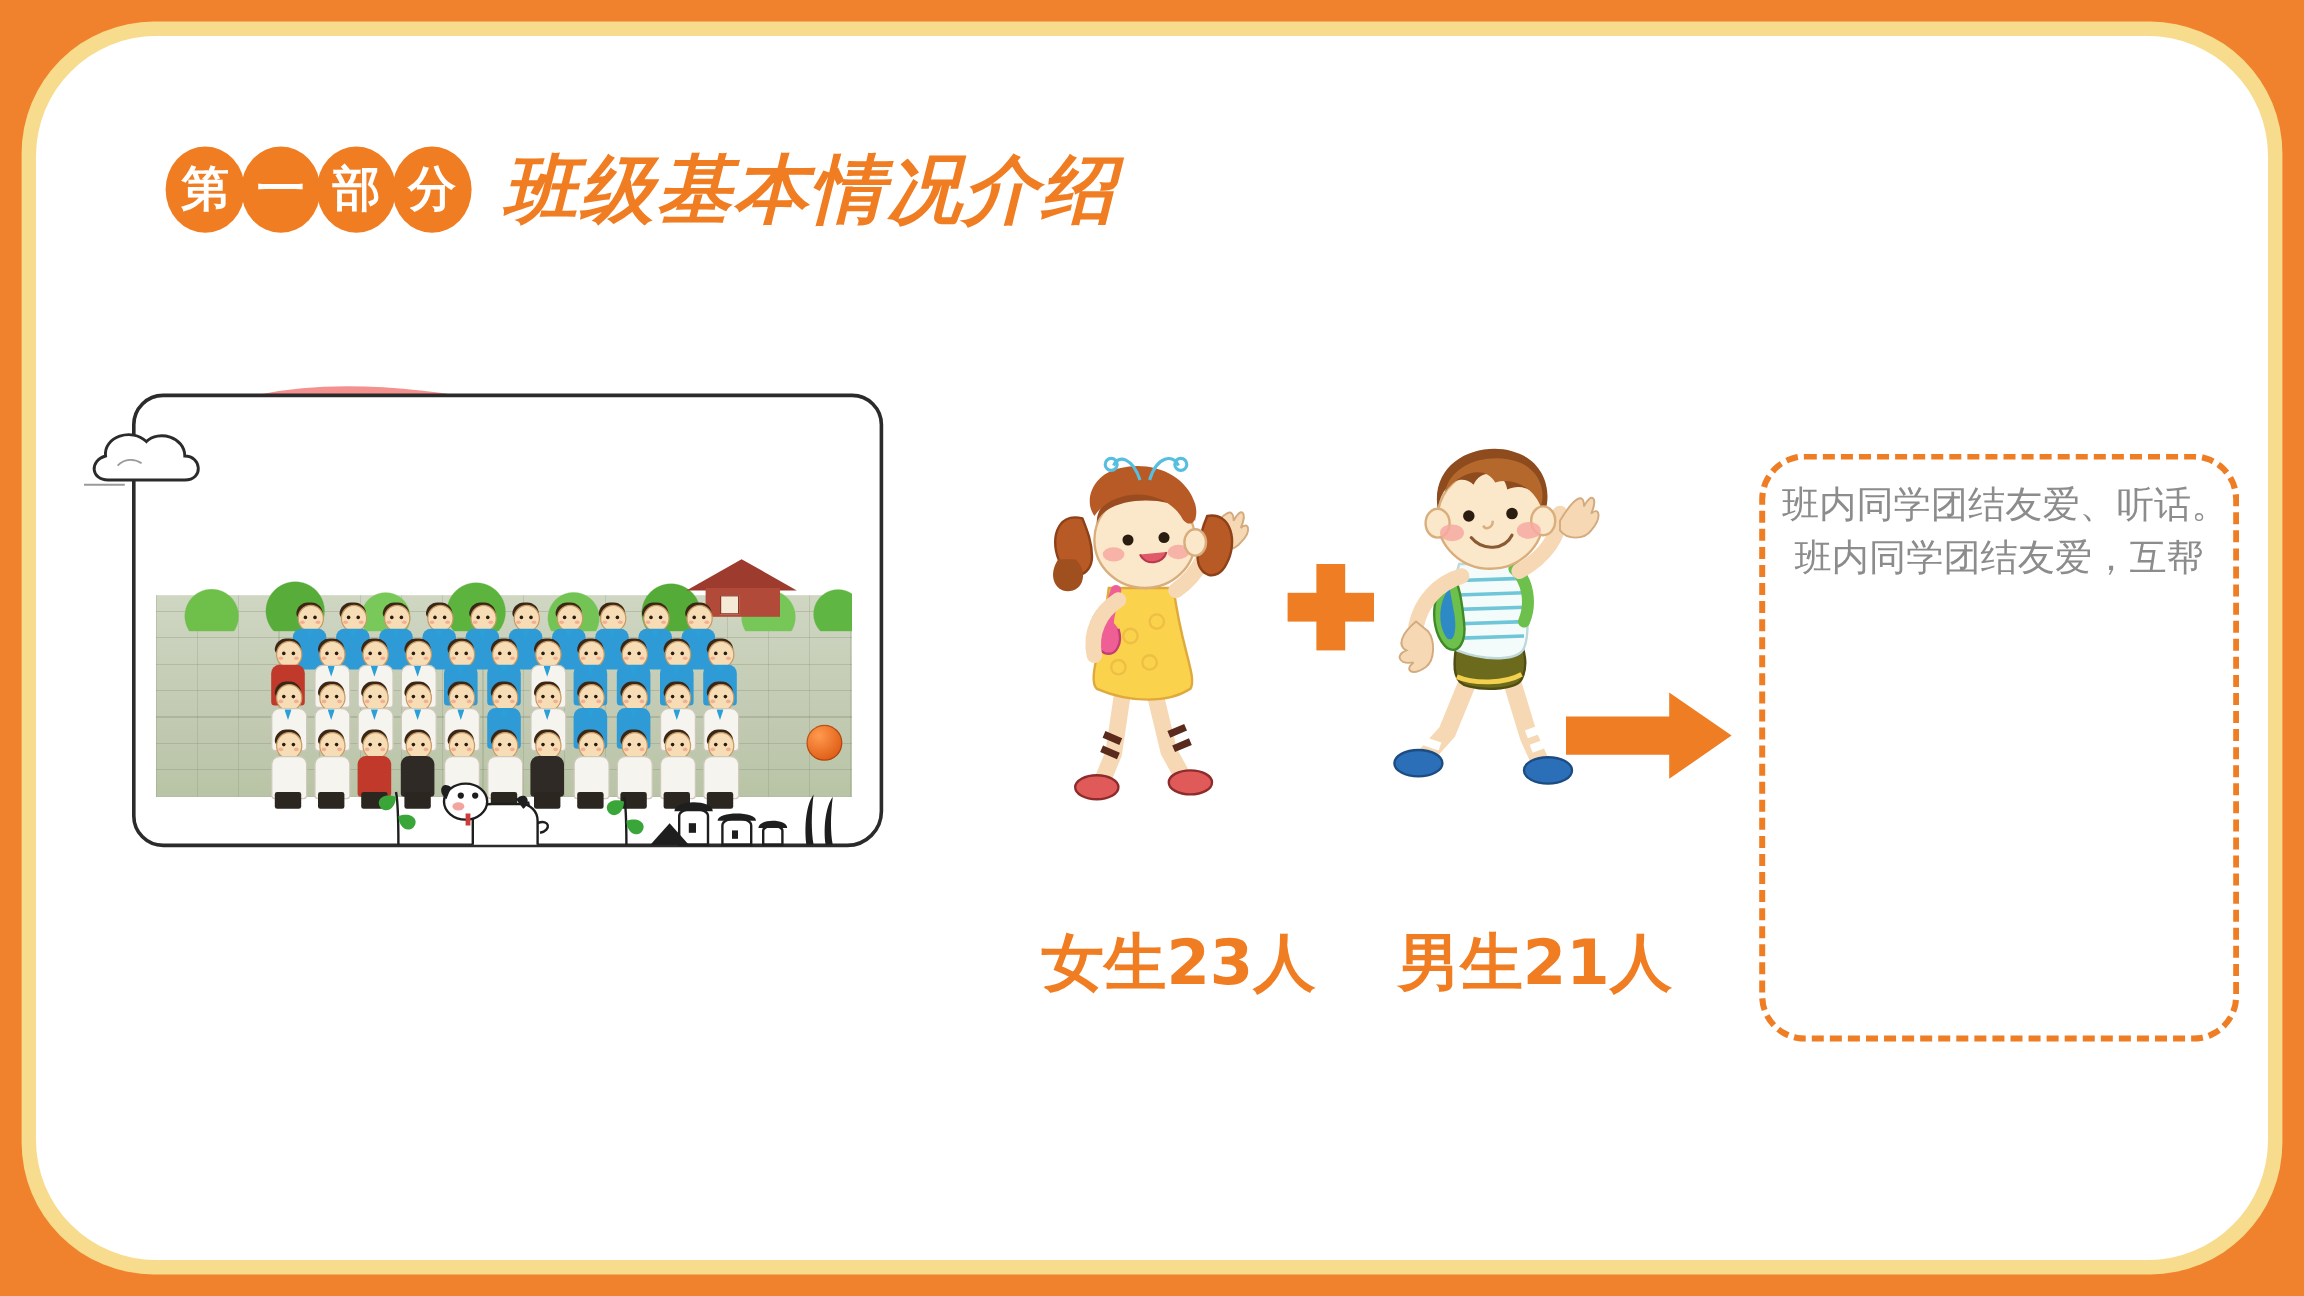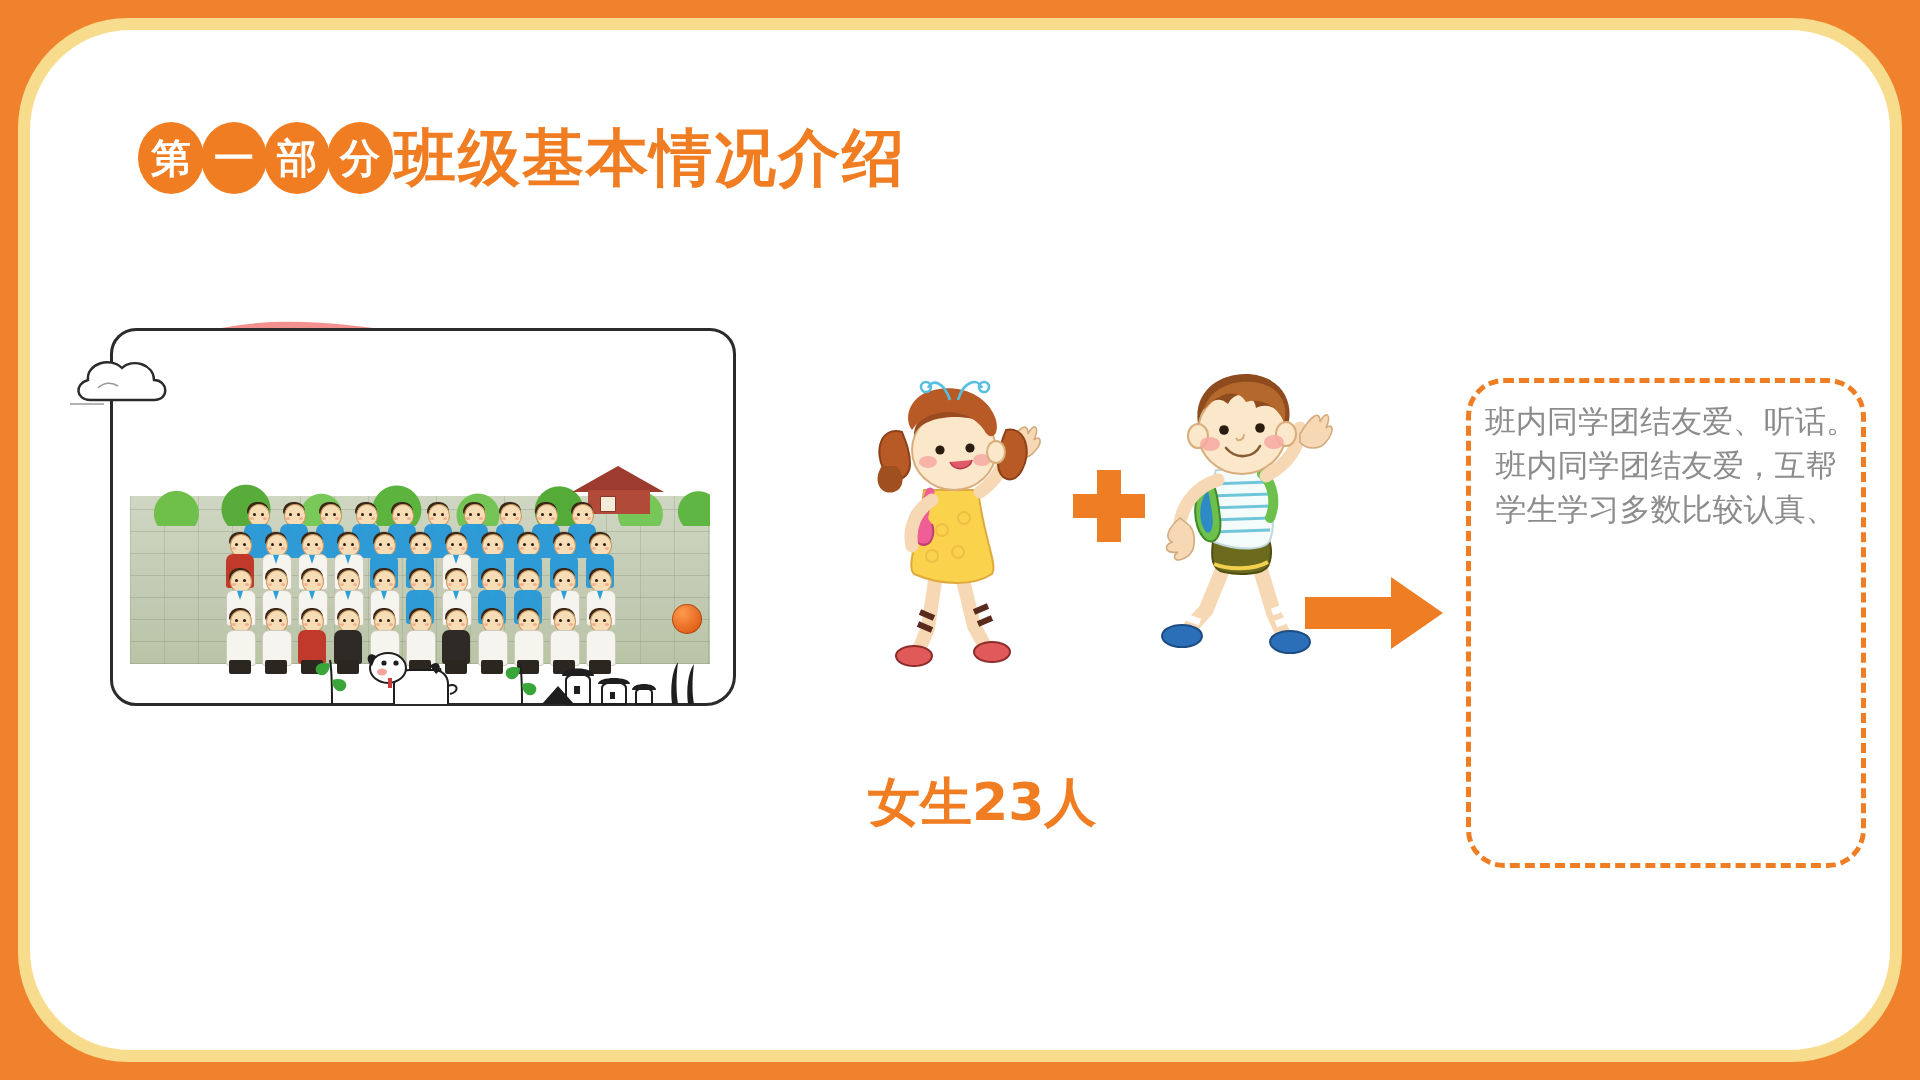--- a/index.html
+++ b/index.html
@@ -35,25 +35,26 @@
   .badge{
     width:66px;height:72px;border-radius:50%;
     background:#F07D22;
     display:flex;align-items:center;justify-content:center;
     color:#fff;font-size:40px;font-weight:bold;
     margin-right:-3px;
     line-height:1;
     font-family:"DejaVu Sans","Liberation Sans",sans-serif;
   }
   .title-text{
-    margin-left:4px;
+    margin-left:29px;
     color:#F07D22;
     font-size:62px;font-weight:bold;letter-spacing:2px;
     line-height:1;
     font-family:"DejaVu Sans","Liberation Sans",sans-serif;
+    font-style:italic;
   }
 
   
   .photo-wrap{
     position:absolute;left:62px;top:282px;width:660px;height:400px;
   }
   .hand-frame{
     position:absolute;left:18px;top:16px;width:626px;height:378px;
     border:3px solid #2b2b2b;
     border-radius:26px 26px 30px 26px;
@@ -800,25 +801,25 @@
       <ellipse cx="138" cy="84" rx="10" ry="12" fill="#FBE7CA" stroke="#D9AE7C" stroke-width="2"></ellipse>
       <circle cx="76" cy="80" r="4.8" fill="#2b1c10"></circle>
       <circle cx="112" cy="78" r="4.8" fill="#2b1c10"></circle>
       <ellipse cx="62" cy="94" rx="10" ry="7" fill="#F6A9A1" opacity=".85"></ellipse>
       <ellipse cx="126" cy="92" rx="10" ry="7" fill="#F6A9A1" opacity=".85"></ellipse>
       <path d="M96,84 C96,90 90,92 88,88" fill="none" stroke="#D9AE7C" stroke-width="2"></path>
       <path d="M78,98 C88,110 106,108 112,96" fill="none" stroke="#8a5a33" stroke-width="2.6" stroke-linecap="round"></path>
     </svg>
 
     <div class="cap cap-girl">女生23人</div>
+    <div class="cap cap-boy">男生21人</div>
 
     <svg class="arrow" viewBox="0 0 140 76">
       <path d="M0,22 L86,22 L86,2 L138,38 L86,74 L86,54 L0,54 Z" fill="#EE7D23"></path>
     </svg>
 
     <div class="infobox">
       <div class="info-line">班内同学团结友爱、听话。</div>
       <div class="info-line">班内同学团结友爱，互帮</div>
-      <div class="info-line">学生学习多数比较认真、</div>
     </div>
 
   </div>
 </div>
 
 </body></html>

